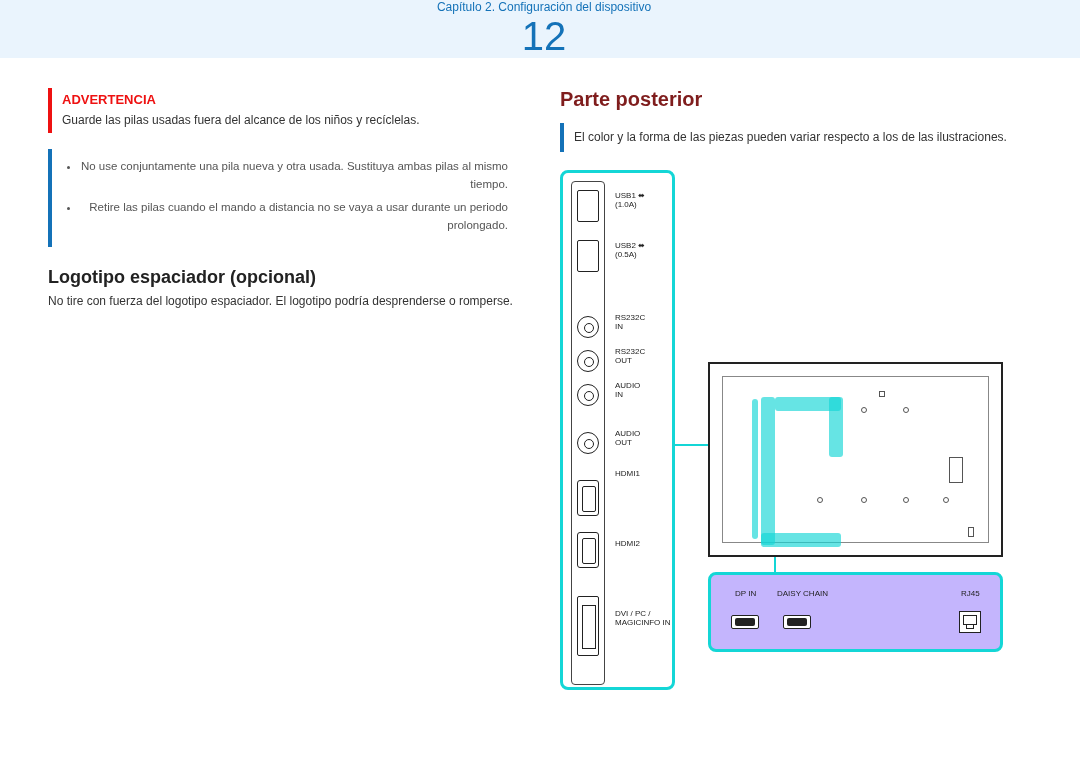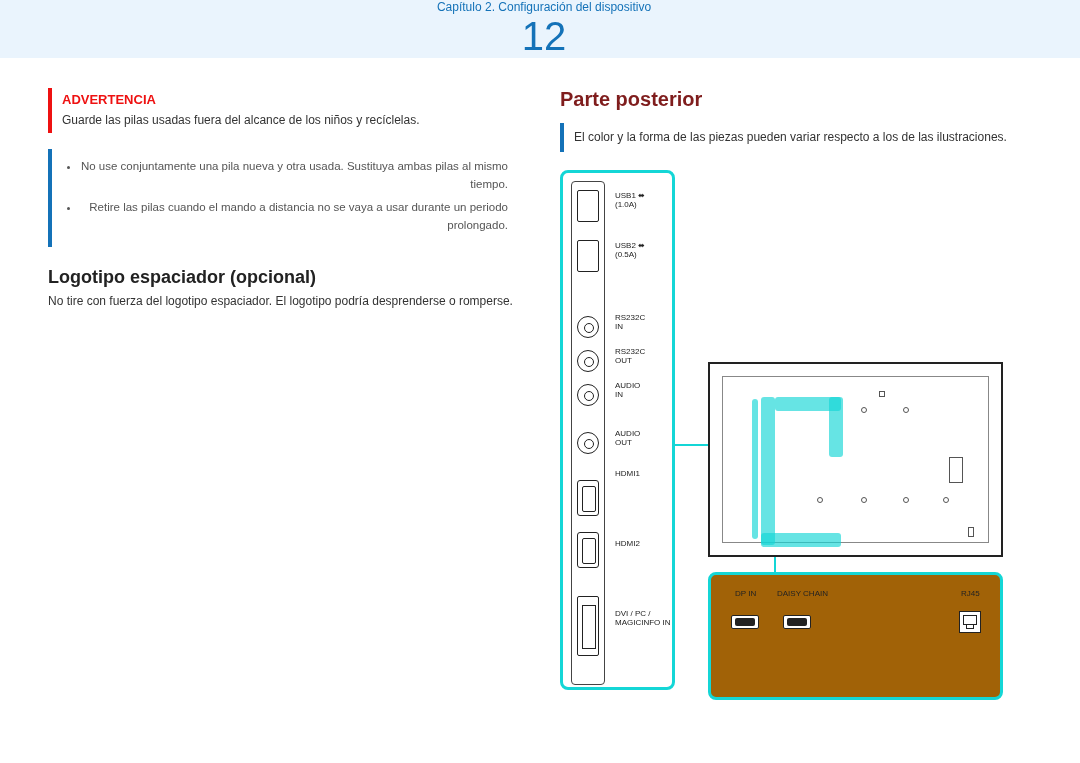--- a/index.html
+++ b/index.html
@@ -131,24 +131,24 @@
   }
   .mslot {
     position: absolute; border: 1px solid #555; background: #fff;
   }
 
   .bottom-panel {
     position: absolute;
     left: 148px;
     top: 402px;
     width: 295px;
-    height: 128px;
+    height: 80px;
     border: 3px solid #14d6d6;
     border-radius: 8px;
-    background: #a16207;
+    background: #c4b5fd;
   }
   .bottom-label {
     position: absolute;
     font-size: 8px;
     color: #222;
     top: 14px;
     text-align: center;
   }
   .bport {
     position: absolute;

